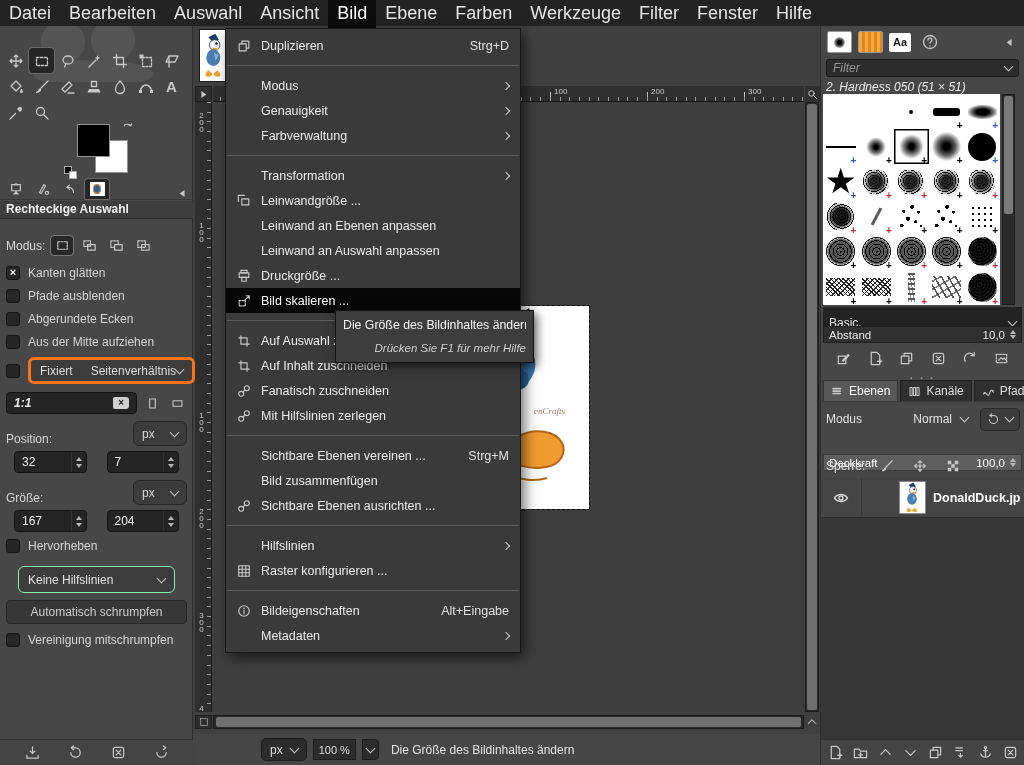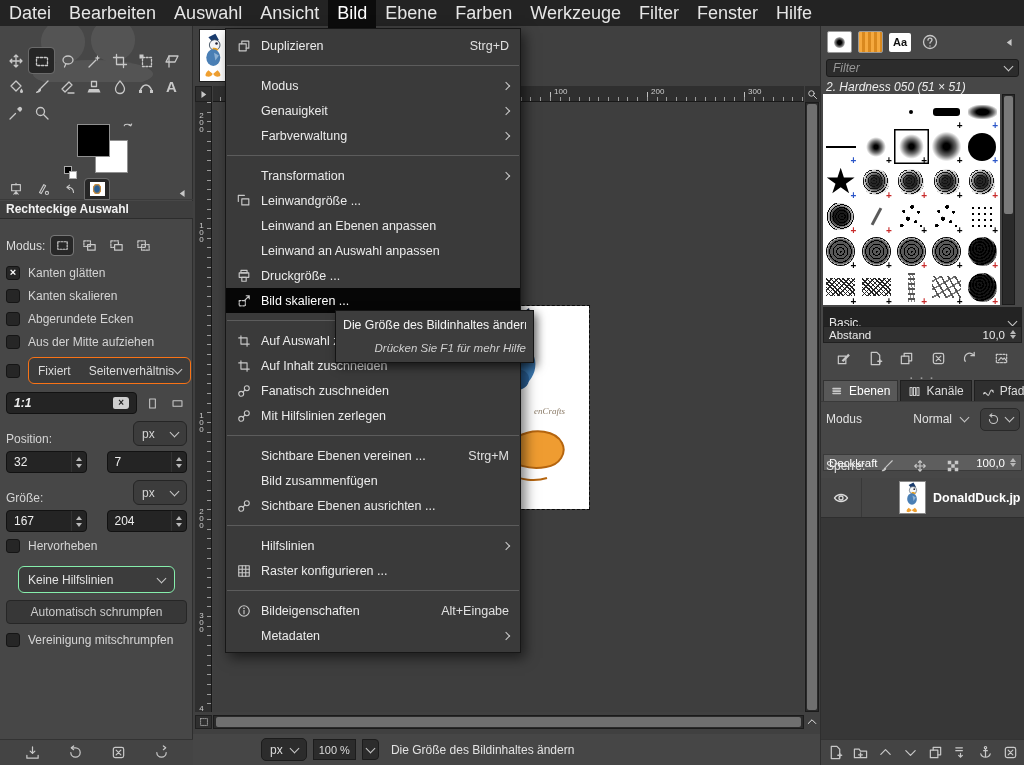--- a/index.html
+++ b/index.html
@@ -36,30 +36,30 @@
 #tool-options{position:absolute;left:0;top:175px;width:193px;bottom:26px}
 .to-header{height:18px;background:#3e3e3e;border-bottom:1px solid #2c2c2c;font-weight:bold;color:#f2f2f2;padding-left:6px;line-height:17px}
 .to-body{padding:5px 6px 0}
 .modus-row{display:flex;align-items:center;gap:6px;margin:12px 0 6px}
 .mode-btn{width:22px;height:19px;border-radius:3px;display:flex;align-items:center;justify-content:center}
 .mode-btn.active{background:#282828;outline:1px solid #777}
 .cb-row{display:flex;align-items:center;gap:8px;height:23px;color:#d4d4d4}
 .cb{flex:none;width:14px;height:14px;background:#262626;border:1px solid #151515;border-radius:3px;
   display:flex;align-items:center;justify-content:center;color:#fff;font-size:11px;font-weight:bold;line-height:1}
 .fixed-row{display:flex;align-items:center;gap:8px;margin:4px 0 2px}
-.fixed-btn{flex:1;height:27px;background:#3c3c3c;border:1px solid #f97316;border-radius:6px;display:flex;align-items:center;padding:0 9px;gap:0}
+.fixed-btn{flex:1;height:27px;background:#3c3c3c;border:3px solid #f97316;border-radius:6px;display:flex;align-items:center;padding:0 9px;gap:0}
 .fixed-btn .v2{margin-left:18px}
 .fixed-btn .chev{margin-left:auto}
 .ratio-row{display:flex;align-items:center;gap:6px;margin:8px 0 2px}
 .ratio-input{flex:1;height:22px;background:#242424;border:1px solid #121212;border-radius:4px;display:flex;align-items:center;padding:0 7px;font-style:italic;font-weight:bold;color:#eee}
 .clear-tag{margin-left:auto;width:16px;height:12px;background:#cfcfcf;color:#1d1d1d;border-radius:2px 3px 3px 2px;font-size:10px;display:flex;align-items:center;justify-content:center;font-weight:bold;line-height:1}
 .mini-btn{width:19px;height:17px;display:flex;align-items:center;justify-content:center}
 .unit-row{display:flex;align-items:flex-end;justify-content:space-between;margin-top:7px;color:#d4d4d4}
 .unit-dd{width:54px;height:25px;background:#3c3c3c;border:1px solid #252525;border-radius:6px;display:flex;align-items:center;justify-content:space-between;padding:0 8px}
-.spin-row{display:flex;gap:20px;margin:5px 0 2px}
+.spin-row{display:flex;gap:20px;margin:5px 8px 2px}
 .spin{flex:1;height:22px;background:#242424;border:1px solid #121212;border-radius:4px;display:flex;align-items:center;padding-left:7px;color:#eee;overflow:hidden}
 .spin .arrows{margin-left:auto;height:100%;display:flex;flex-direction:column;justify-content:center;gap:3px;padding:0 4px;border-left:1px solid #333}
 .tri-up{width:0;height:0;border-left:3.5px solid transparent;border-right:3.5px solid transparent;border-bottom:4.5px solid #b8b8b8}
 .tri-down{width:0;height:0;border-left:3.5px solid transparent;border-right:3.5px solid transparent;border-top:4.5px solid #b8b8b8}
 .guides-dd{height:27px;background:#3c3c3c;border:1px solid #86efac;border-radius:6px;display:flex;align-items:center;justify-content:space-between;padding:0 9px;margin:9px 12px 7px;color:#e2e2e2}
 .shrink-btn{height:24px;background:#373737;border:1px solid #262626;border-radius:4px;display:flex;align-items:center;justify-content:center;color:#cccccc;margin-bottom:4px}
 #left-footer{position:absolute;left:0;bottom:0;width:193px;height:26px;background:#444;border-top:1px solid #333;display:flex;align-items:center;justify-content:space-evenly}
 .ibtn{display:flex;align-items:center;justify-content:center;width:22px;height:22px}
 
 
@@ -401,21 +401,21 @@
             </div>
           </span>
       </div>
       <div id="to-checkboxes">
           <div class="cb-row">
             <span class="cb">×</span>
             <span>Kanten glätten</span>
           </div>
           <div class="cb-row">
             <span class="cb"></span>
-            <span>Kanten skalieren</span>
+            <span>Pfade ausblenden</span>
           </div>
           <div class="cb-row">
             <span class="cb"></span>
             <span>Abgerundete Ecken</span>
           </div>
           <div class="cb-row">
             <span class="cb"></span>
             <span>Aus der Mitte aufziehen</span>
           </div>
         </div>

